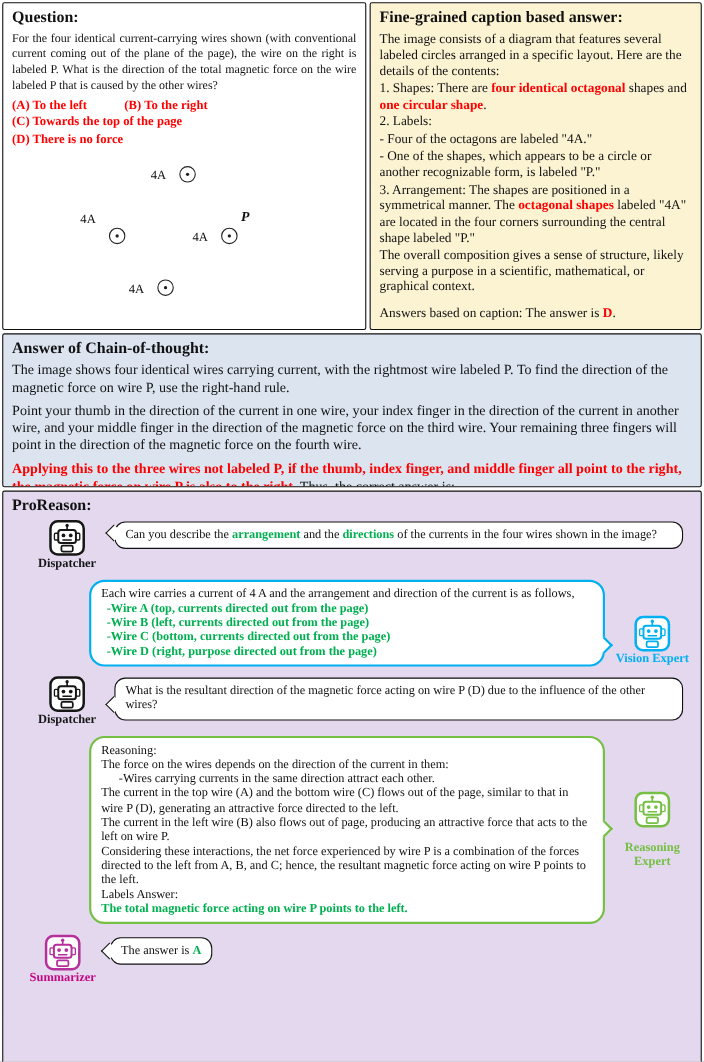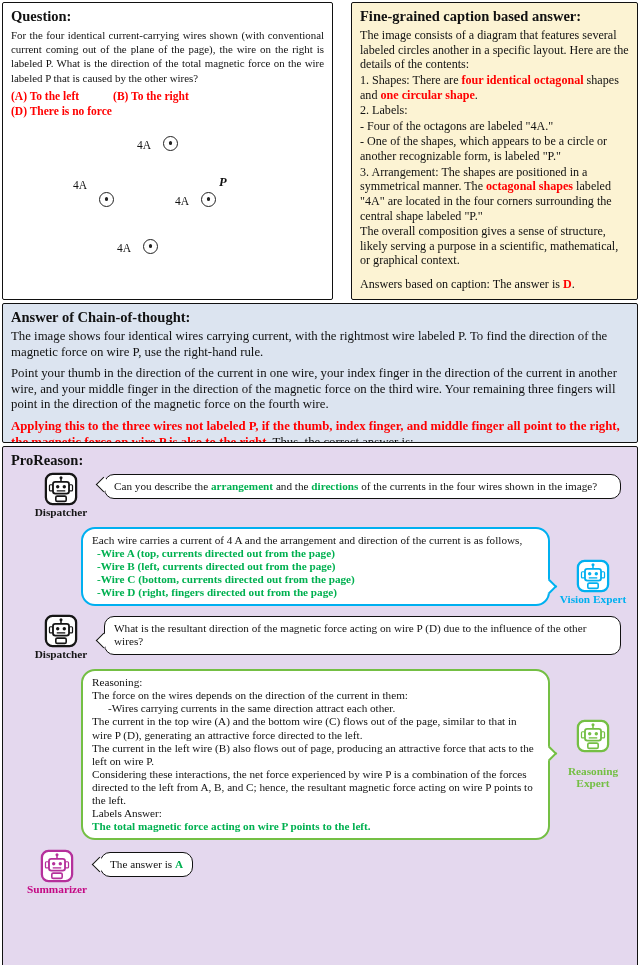--- a/index.html
+++ b/index.html
@@ -1,20 +1,20 @@
 <!DOCTYPE html>
 <html><head>
 <meta charset="utf-8">
 <style>
   * { margin:0; padding:0; box-sizing:border-box; }
   body { background:#888; font-family:"Liberation Serif", serif; color:#111; }
   .page { position:relative; width:640px; height:965px; background:#fff; padding:2px; margin:0 auto; }
   .panel { border:1.8px solid #111; border-radius:2px; padding:5px 8px; overflow:hidden; background:#fff; }
   .panel-title { font-size:14.5px; font-weight:bold; margin-bottom:3px; }
-  .top-row { display:flex; gap:18px; height:298px; }
+  .top-row { display:flex; gap:3px; height:298px; }
 
   
   .question-panel { width:331px; height:100%; }
   .q-body { font-size:10.9px; line-height:1.3; text-align:justify; margin-bottom:4px; }
   .options { color:#ff0000; font-weight:bold; font-size:11.5px; line-height:1.34; margin-bottom:2px; }
   .opt-a { display:inline-block; margin-right:34px; }
   .diagram { position:relative; height:152px; }
   .wire { position:absolute; width:15px; height:15px; border:1.5px solid #222; border-radius:50%; background:#fff; }
   .wire::after { content:''; position:absolute; left:50%; top:50%; width:3.6px; height:3.6px; margin:-1.8px 0 0 -1.8px; border-radius:50%; background:#222; }
   .wire-label { position:absolute; font-size:11.5px; }
@@ -86,38 +86,39 @@
 
   <div class="top-row">
 
     <section class="panel question-panel">
       <div class="panel-title">Question:</div>
       <div class="q-body">For the four identical current-carrying wires shown (with conventional current coming out of the plane of the page), the wire on the right is labeled P. What is the direction of the total magnetic force on the wire labeled P that is caused by the other wires?</div>
       <div class="options">
         <div>
           <span class="opt-a">(A) To the left</span><span>(B) To the right</span>
         </div>
+        <div>(C) Towards the top of the page</div>
         <div>(D) There is no force</div>
       </div>
       <div class="diagram">
         <span class="wire-label" style="left:126px; top:17px;">4A</span>
         <span class="wire" style="left:152px; top:14px;"></span>
         <span class="wire-label" style="left:62px; top:57px;">4A</span>
         <span class="wire" style="left:88px; top:70px;"></span>
         <span class="wire-label" style="left:164px; top:73px;">4A</span>
         <span class="p-label" style="left:208px; top:53px;">P</span>
         <span class="wire" style="left:190px; top:70px;"></span>
         <span class="wire-label" style="left:106px; top:120px;">4A</span>
         <span class="wire" style="left:132px; top:117px;"></span>
       </div>
     </section>
 
     <section class="panel caption-panel">
       <div class="panel-title">Fine-grained caption based answer:</div>
-      <div class="cap-p">The image consists of a diagram that features several labeled circles another in a specific layout. Here are the details of the contents:</div>
+      <div class="cap-p">The image consists of a diagram that features several labeled circles arranged in a specific layout. Here are the details of the contents:</div>
       <div class="cap-p"><span>1. Shapes: There are </span><span class="red bold">four identical octagonal</span><span> shapes and </span><span class="red bold">one circular shape</span><span>.</span></div>
       <div class="cap-p">2. Labels:</div>
       <div class="cap-p">- Four of the octagons are labeled "4A."</div>
       <div class="cap-p">- One of the shapes, which appears to be a circle or another recognizable form, is labeled "P."</div>
       <div class="cap-p"><span>3. Arrangement: The shapes are positioned in a symmetrical manner. The </span><span class="red bold">octagonal shapes</span><span> labeled "4A" are located in the four corners surrounding the central shape labeled "P."</span></div>
       <div class="cap-p">The overall composition gives a sense of structure, likely serving a purpose in a scientific, mathematical, or graphical context.</div>
       <div class="cap-p cap-answer"><span>Answers based on caption: The answer is </span><span class="red bold">D</span><span>.</span></div>
     </section>
   </div>
 
@@ -145,21 +146,21 @@
       </div>
     </div>
 
     <div class="row row-vision">
       <div class="bubble vision-bubble">
         <span class="tail tail-r"></span>
         <div>Each wire carries a current of 4 A and the arrangement and direction of the current is as follows,</div>
         <div class="green bold vline">-Wire A (top, currents directed out from the page)</div>
         <div class="green bold vline">-Wire B (left, currents directed out from the page)</div>
         <div class="green bold vline">-Wire C (bottom, currents directed out from the page)</div>
-        <div class="green bold vline">-Wire D (right, fingers directed out from the page)</div>
+        <div class="green bold vline">-Wire D (right, purpose directed out from the page)</div>
       </div>
       <div class="agent c-vision">
         <svg width="34" height="34" viewBox="0 0 36 36">
             <use href="#robot"></use>
           </svg>
         <div class="agent-label">Vision Expert</div>
       </div>
     </div>
 
     <div class="row row-disp" style="margin-top:8px;">

